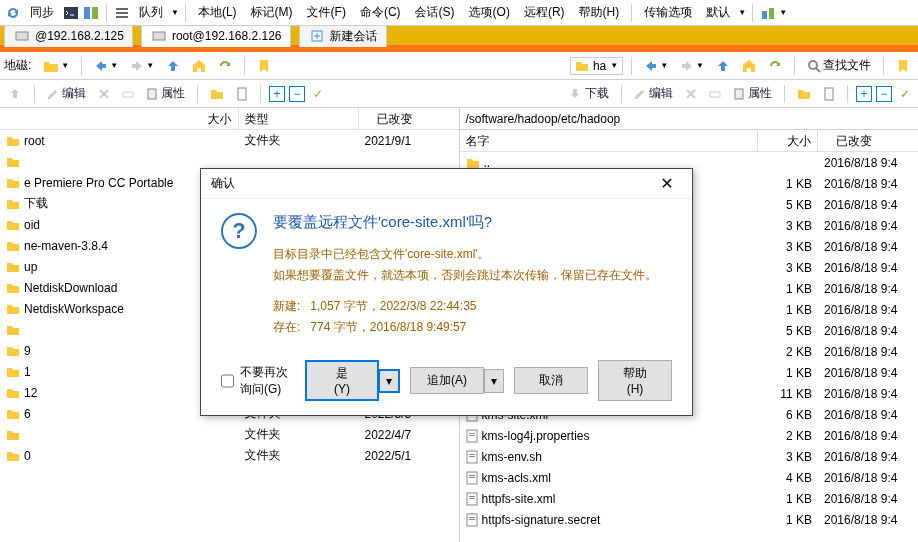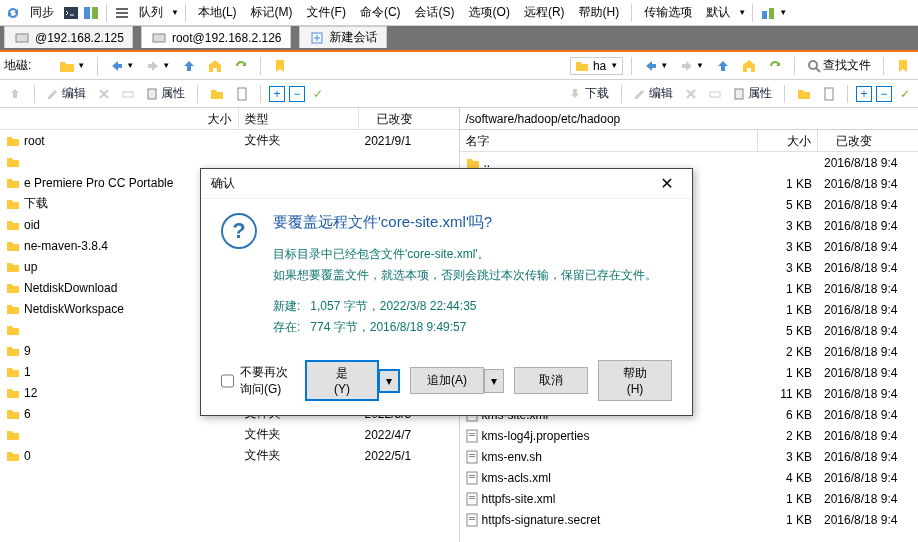--- a/index.html
+++ b/index.html
@@ -1,25 +1,25 @@
 <!DOCTYPE html>
 <html><head>
 <meta charset="utf-8">
 <style>
 *{margin:0;padding:0;box-sizing:border-box;font-family:"Microsoft YaHei",Tahoma,sans-serif;font-size:12px}
 body{background:#fff;width:918px;height:542px;overflow:hidden;position:relative}
 .menubar{display:flex;align-items:center;height:26px;border-bottom:1px solid #d0d0d0;padding:0 4px;gap:2px}
 .mb-item{padding:2px 6px;cursor:pointer}
 .sep{width:1px;height:18px;background:#d0d0d0;margin:0 4px}
 .tb-icon{width:18px;height:18px;display:inline-flex;align-items:center;justify-content:center}
-.tabs{display:flex;height:26px;background:#737373;border-bottom:2px solid #f97316;padding:0 4px;gap:8px}
+.tabs{display:flex;align-items:center;height:26px;background:#eab308;border-bottom:7px solid #f97316;padding:0 4px;gap:8px}
 .tab{display:flex;align-items:center;gap:4px;padding:2px 8px;background:#fff;border:1px solid #ccc;border-bottom:none;height:22px}
 .tab-inactive{background:#f4f4f4}
 .toolbar2{display:flex;align-items:center;height:28px;border-bottom:1px solid #d0d0d0;padding:0 4px;gap:4px}
-.tb2-label{margin-right:20px}
+.tb2-label{margin-right:4px}
 .tb2-btn{padding:2px 4px;display:flex;align-items:center;gap:2px}
 .panes{display:flex;height:calc(100% - 108px)}
 .pane{flex:1;display:flex;flex-direction:column;border-right:1px solid #d0d0d0;overflow:hidden}
 .pane:last-child{border-right:none}
 .pt-btn{display:flex;align-items:center;gap:3px;padding:2px 4px;color:#0f172a}
 .pane-path{height:22px;background:#fff;border-bottom:1px solid #d0d0d0;padding:2px 6px;display:flex;align-items:center}
 .file-header{display:flex;background:#fff;border-bottom:1px solid #e0e0e0;height:22px}
 .fh-name{flex:1;padding:3px 6px;border-right:1px solid #e0e0e0}
 .fh-size{width:60px;padding:3px 6px;text-align:right;border-right:1px solid #e0e0e0}
 .fh-type{width:120px;padding:3px 6px;border-right:1px solid #e0e0e0}
@@ -33,21 +33,21 @@
 .right-pane .fh-name,.right-pane .fr-name{flex:1}
 .right-pane .fh-size,.right-pane .fr-size{width:60px}
 .right-pane .fh-mod,.right-pane .fr-mod{width:100px}
 .dialog{position:absolute;left:200px;top:168px;width:493px;background:#fff;border:1px solid #444;box-shadow:2px 2px 8px rgba(0,0,0,.3);z-index:100}
 .dlg-title{height:30px;background:#fff;display:flex;align-items:center;justify-content:space-between;padding:0 10px;border-bottom:1px solid #eee}
 .dlg-close{width:30px;height:20px;display:flex;align-items:center;justify-content:center;cursor:pointer;font-size:16px}
 .dlg-body{padding:14px 20px 10px 20px;display:flex;gap:16px}
 .dlg-icon{width:36px;height:36px;border-radius:50%;border:2px solid #2e75b6;color:#2e75b6;display:flex;align-items:center;justify-content:center;font-size:22px;font-weight:bold;flex-shrink:0}
 .dlg-content{flex:1}
 .dlg-h{color:#1e5aa8;font-size:15px;margin-bottom:14px}
-.dlg-text{margin-bottom:4px;color:#0f766e}
+.dlg-text{margin-bottom:4px;color:#a16207}
 .dlg-buttons{display:flex;align-items:center;padding:10px 20px 14px 20px;gap:10px}
 .dlg-chk{display:flex;align-items:center;gap:6px;margin-right:auto}
 .dlg-chk input{width:14px;height:14px}
 .btn{padding:4px 16px;background:#e1e1e1;border:1px solid #adadad;cursor:pointer;min-width:74px;text-align:center}
 .btn-primary{border:2px solid #0078d7;padding:3px 24px}
 .btn-split{display:flex;align-items:center}
 .btn-split .dd{border-left:1px solid #adadad;padding:4px 6px;background:#e1e1e1;border-top:1px solid #adadad;border-right:1px solid #adadad;border-bottom:1px solid #adadad}
 .btn-primary+.dd{border:2px solid #0078d7;border-left:1px solid #0078d7;padding:3px 6px}
 svg{display:block}
 .combo{display:flex;align-items:center;border:1px solid #ccc;padding:1px 4px;gap:4px;background:#fff}

